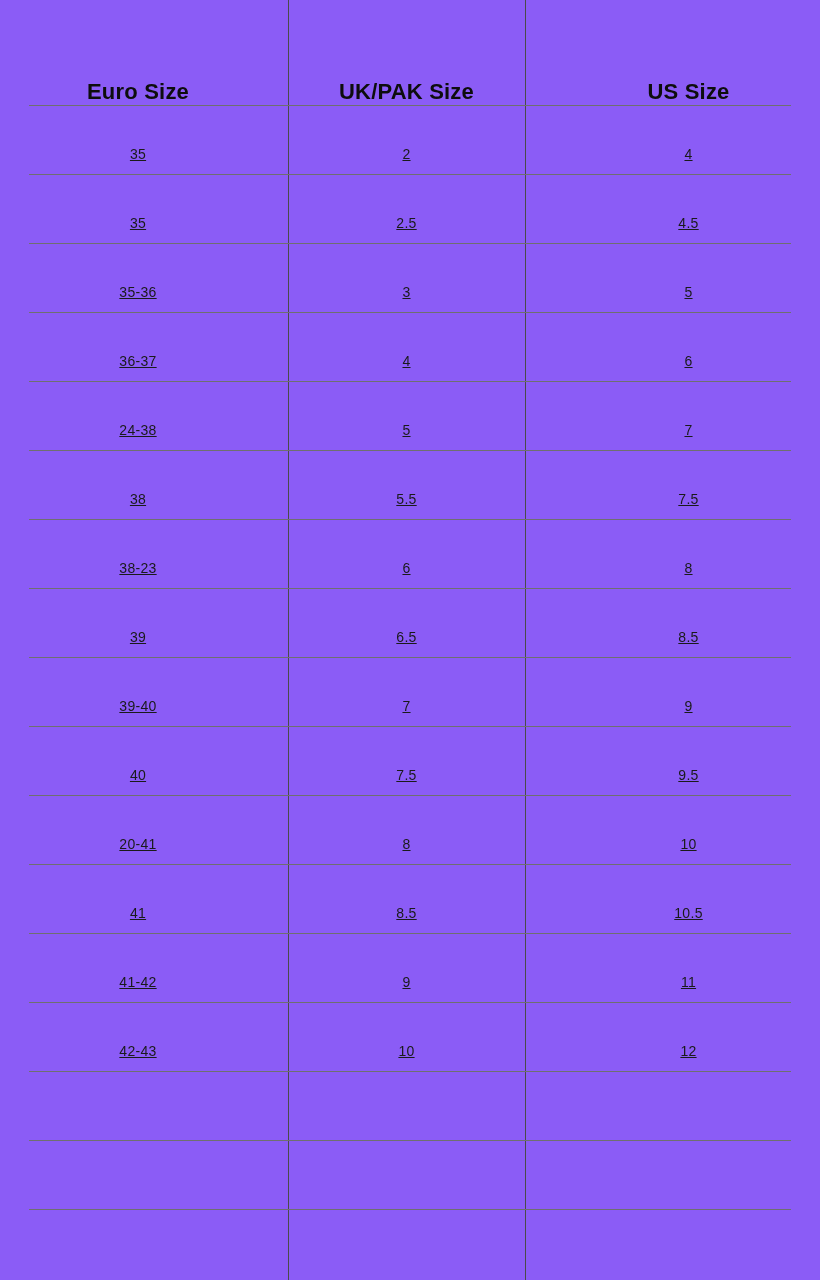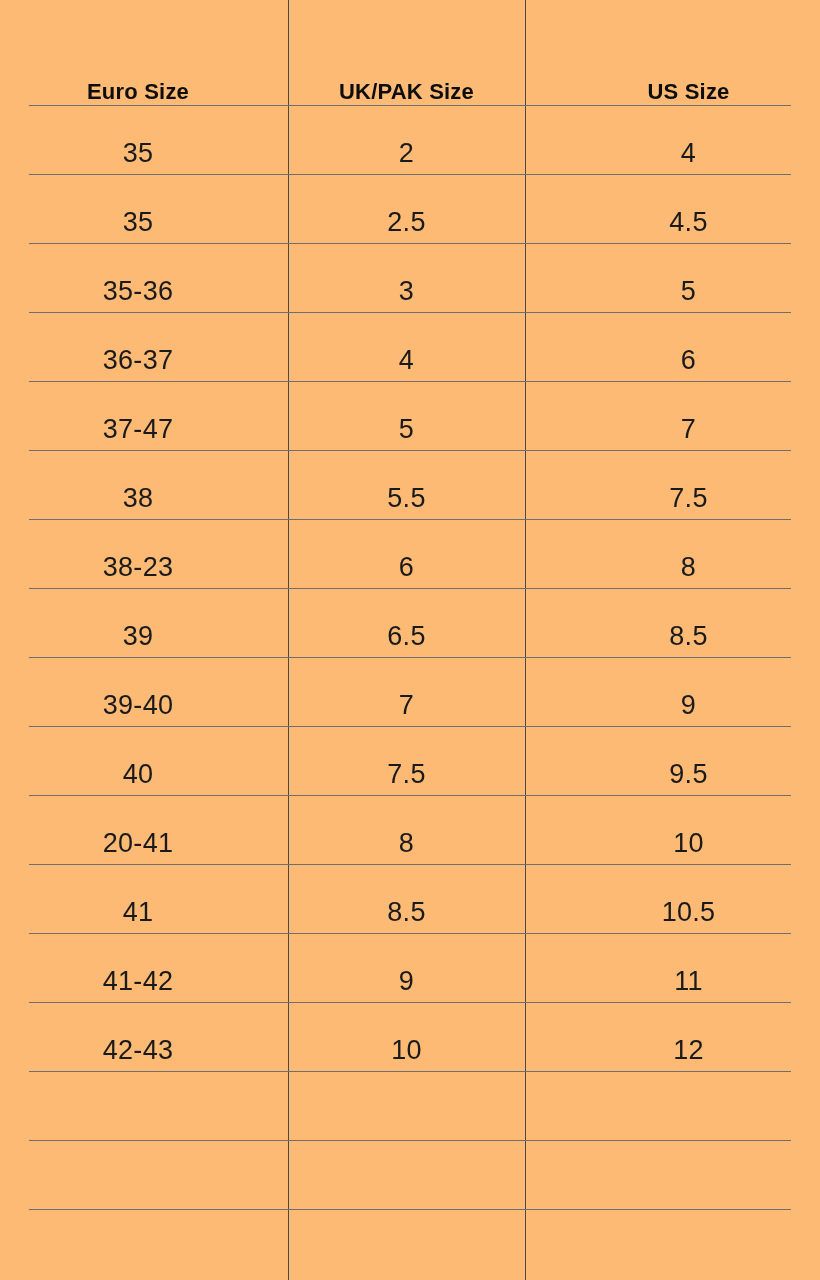--- a/index.html
+++ b/index.html
@@ -12,21 +12,21 @@
     height: 1280px;
     font-family: "Liberation Sans", sans-serif;
     color: #111111;
     overflow: hidden;
   }
 
   #size-table-page {
     position: relative;
     width: 820px;
     height: 1280px;
-    background: #fdba74;
+    background: #8b5cf6;
   }
 
   
   .v-divider {
     position: absolute;
     top: 0;
     bottom: 0;
     width: 1px;
     background: #4a4a4a;
   }
@@ -65,24 +65,25 @@
     vertical-align: bottom;
     padding-bottom: 14px;
   }
   table.size-table thead th .hdr-inner {
     display: block;
   }
 
   
   table.size-table tbody td {
     height: 69px;
-    font-size: 27px;
+    font-size: 14px;
     font-weight: 400;
     color: #1a1a1a;
     letter-spacing: 0.3px;
+    text-decoration: underline;
   }
 
   
   .h-rules {
     position: absolute;
     left: 29px;
     width: 762px;
     top: 0;
     height: 1280px;
     pointer-events: none;
@@ -166,21 +167,21 @@
           <td><span class="cell-euro col1-shift">35-36</span></td>
           <td><span class="cell-uk col2-shift">3</span></td>
           <td><span class="cell-us col3-shift">5</span></td>
         </tr>
         <tr>
           <td><span class="cell-euro col1-shift">36-37</span></td>
           <td><span class="cell-uk col2-shift">4</span></td>
           <td><span class="cell-us col3-shift">6</span></td>
         </tr>
         <tr>
-          <td><span class="cell-euro col1-shift">37-47</span></td>
+          <td><span class="cell-euro col1-shift">24-38</span></td>
           <td><span class="cell-uk col2-shift">5</span></td>
           <td><span class="cell-us col3-shift">7</span></td>
         </tr>
         <tr>
           <td><span class="cell-euro col1-shift">38</span></td>
           <td><span class="cell-uk col2-shift">5.5</span></td>
           <td><span class="cell-us col3-shift">7.5</span></td>
         </tr>
         <tr>
           <td><span class="cell-euro col1-shift">38-23</span></td>

